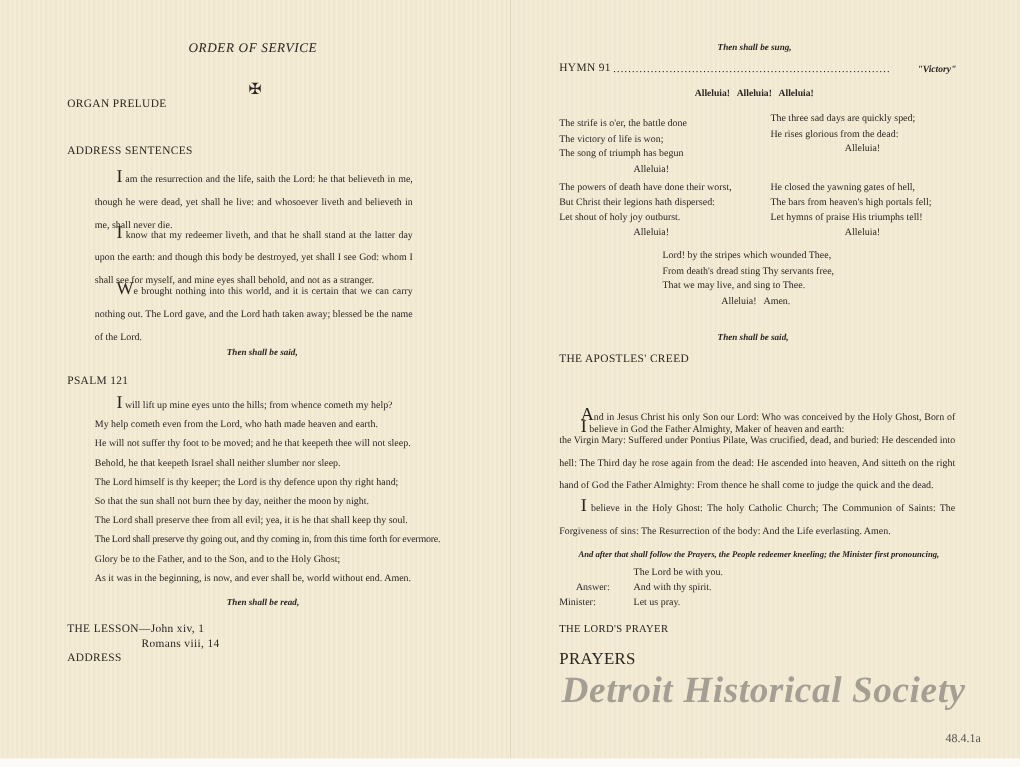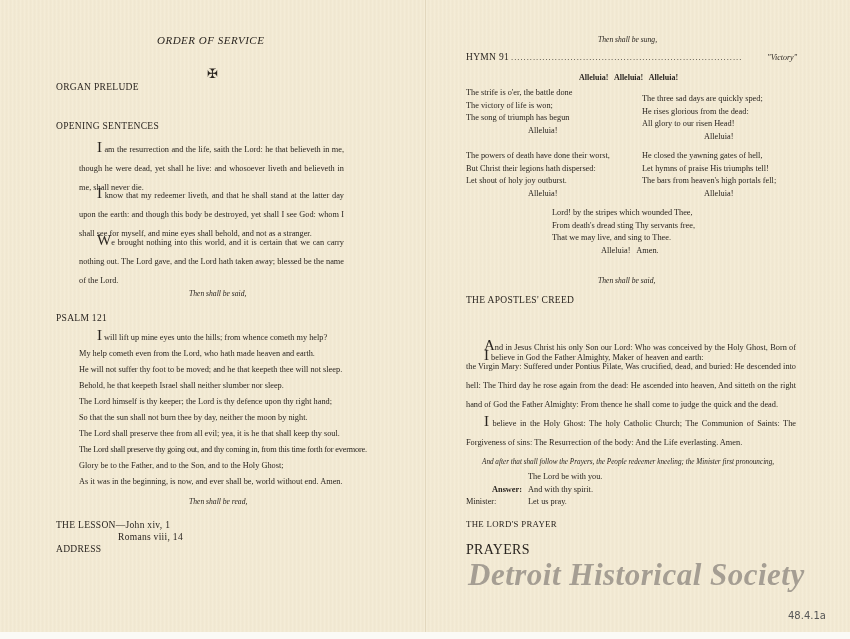--- a/index.html
+++ b/index.html
@@ -17,41 +17,41 @@
   }
   .left { left:0; width:425px; border-right:1px solid #e2d7bd; }
   .right { left:426px; width:424px; }
   .bottom-edge { position:absolute; left:0; top:632px; width:850px; height:7px; background:#fbfaf6; }
   .abs { position:absolute; }
   .title { font-style:italic; font-size:11px; letter-spacing:0.5px; }
   .cross { font-size:13px; }
   .heading { font-size:9.5px; letter-spacing:0.3px; }
   .body { font-size:8.3px; line-height:19px; }
   .body-tight { font-size:8.3px; line-height:16px; }
-  .rubric { font-style:italic; font-weight:normal; font-size:7.6px; }
+  .rubric { font-style:italic; font-weight:bold; font-size:7.6px; }
   .drop { font-size:15px; line-height:8px; }
   .just { text-align:justify; }
   .watermark {
     font-style:italic; font-weight:bold; font-size:31px; color:#a59e93;
     letter-spacing:0.5px;
   }
   .accession { font-family:"DejaVu Sans", sans-serif; font-size:10px; color:#555; }
   .dots { font-size:8.5px; letter-spacing:1px; white-space:nowrap; overflow:hidden; }
   .verse-line { display:block; }
   .indent-center { display:block; padding-left:50px; }
 </style>
 </head>
 <body>
 
 <div class="page left">
   <div class="abs title" style="left:157px; top:34px;">ORDER OF SERVICE</div>
   <div class="abs cross" style="left:207px; top:66px;">✠</div>
 
   <div class="abs heading" style="left:56px; top:82px;">ORGAN PRELUDE</div>
-  <div class="abs heading" style="left:56px; top:121px;">OPENING SENTENCES</div>
+  <div class="abs heading" style="left:56px; top:121px;">ADDRESS SENTENCES</div>
 
   <div class="abs body just" style="left:79px; top:140px; width:265px; text-indent:18px;">
     <span class="drop">I</span><span> am the resurrection and the life, saith the Lord: he that believeth in me, though he were dead, yet shall he live: and whosoever liveth and believeth in me, shall never die.</span>
   </div>
   <div class="abs body just" style="left:79px; top:186px; width:265px; text-indent:18px;">
     <span class="drop">I</span><span> know that my redeemer liveth, and that he shall stand at the latter day upon the earth: and though this body be destroyed, yet shall I see God: whom I shall see for myself, and mine eyes shall behold, and not as a stranger.</span>
   </div>
   <div class="abs body just" style="left:79px; top:233px; width:265px; text-indent:18px;">
     <span class="drop">W</span><span>e brought nothing into this world, and it is certain that we can carry nothing out. The Lord gave, and the Lord hath taken away; blessed be the name of the Lord.</span>
   </div>
@@ -84,45 +84,44 @@
   <div class="abs rubric" style="left:172px; top:35px;">Then shall be sung,</div>
 
   <div class="abs" style="left:40px; top:52px; width:331px; display:flex; align-items:center;">
     <span class="heading">HYMN 91</span>
     <span class="dots" style="flex:1; margin:0 2px;">..........................................................................</span>
     <span class="rubric" style="font-size:8px;">"Victory"</span>
   </div>
 
   <div class="abs body-tight" style="left:153px; top:70px; font-weight:bold; font-size:8px; white-space:pre;">Alleluia!   Alleluia!   Alleluia!</div>
 
-  <div class="abs body-tight" style="left:40px; top:87px; width:170px; line-height:12.5px;">
+  <div class="abs body-tight" style="left:40px; top:97px; width:170px; line-height:12.5px;">
     <span class="verse-line">The strife is o'er, the battle done</span>
     <span class="verse-line">The victory of life is won;</span>
     <span class="verse-line">The song of triumph has begun</span>
     <span class="indent-center" style="padding-left:62px;">Alleluia!</span>
   </div>
 
   <div class="abs body-tight" style="left:216px; top:93px; width:180px; line-height:12.5px;">
     <span class="verse-line">The three sad days are quickly sped;</span>
     <span class="verse-line">He rises glorious from the dead:</span>
-    <span class="verse-line">All glory to our risen Head!</span>
     <span class="indent-center" style="padding-left:62px;">Alleluia!</span>
   </div>
 
   <div class="abs body-tight" style="left:40px; top:150px; width:175px; line-height:12.5px;">
     <span class="verse-line">The powers of death have done their worst,</span>
     <span class="verse-line">But Christ their legions hath dispersed:</span>
     <span class="verse-line">Let shout of holy joy outburst.</span>
     <span class="indent-center" style="padding-left:62px;">Alleluia!</span>
   </div>
 
   <div class="abs body-tight" style="left:216px; top:150px; width:185px; line-height:12.5px;">
     <span class="verse-line">He closed the yawning gates of hell,</span>
+    <span class="verse-line">The bars from heaven's high portals fell;</span>
     <span class="verse-line">Let hymns of praise His triumphs tell!</span>
-    <span class="verse-line">The bars from heaven's high portals fell;</span>
     <span class="indent-center" style="padding-left:62px;">Alleluia!</span>
   </div>
 
   <div class="abs body-tight" style="left:126px; top:207px; width:180px; line-height:12.5px;">
     <span class="verse-line">Lord! by the stripes which wounded Thee,</span>
     <span class="verse-line">From death's dread sting Thy servants free,</span>
     <span class="verse-line">That we may live, and sing to Thee.</span>
     <span class="indent-center" style="padding-left:49px; white-space:pre;">Alleluia!   Amen.</span>
   </div>
 
@@ -141,29 +140,29 @@
   </div>
 
   <div class="abs rubric" style="left:56px; top:458px; font-size:7.2px; white-space:nowrap;">And after that shall follow the Prayers, the People redeemer kneeling; the Minister first pronouncing,</div>
 
   <div class="abs body-tight" style="left:40px; top:471px; line-height:12.5px;">
     <div style="display:flex;">
       <span style="width:56px; text-align:right; padding-right:6px; display:inline-block;"></span>
       <span>The Lord be with you.</span>
     </div>
     <div style="display:flex;">
-      <span style="width:56px; text-align:right; padding-right:6px; display:inline-block;font-weight:bold;">Answer:</span>
+      <span style="width:56px; text-align:center; padding-right:6px; display:inline-block;">Answer:</span>
       <span>And with thy spirit.</span>
     </div>
     <div style="display:flex;">
       <span style="width:56px; text-align:left; padding-right:6px; display:inline-block;">Minister:</span>
       <span>Let us pray.</span>
     </div>
   </div>
 
   <div class="abs heading" style="left:40px; top:519px; font-size:8.8px;">THE LORD'S PRAYER</div>
   <div class="abs heading" style="left:40px; top:542px; font-size:14px;">PRAYERS</div>
 
   <div class="abs watermark" style="left:42px; top:557px;">Detroit Historical Society</div>
-  <div class="abs accession" style="left:362px; top:610px;">48.4.1a</div>
+  <div class="abs accession" style="left:362px; top:610px;font-family:Liberation Serif, serif;">48.4.1a</div>
 </div>
 
 <div class="bottom-edge"></div>
 
 </body></html>

